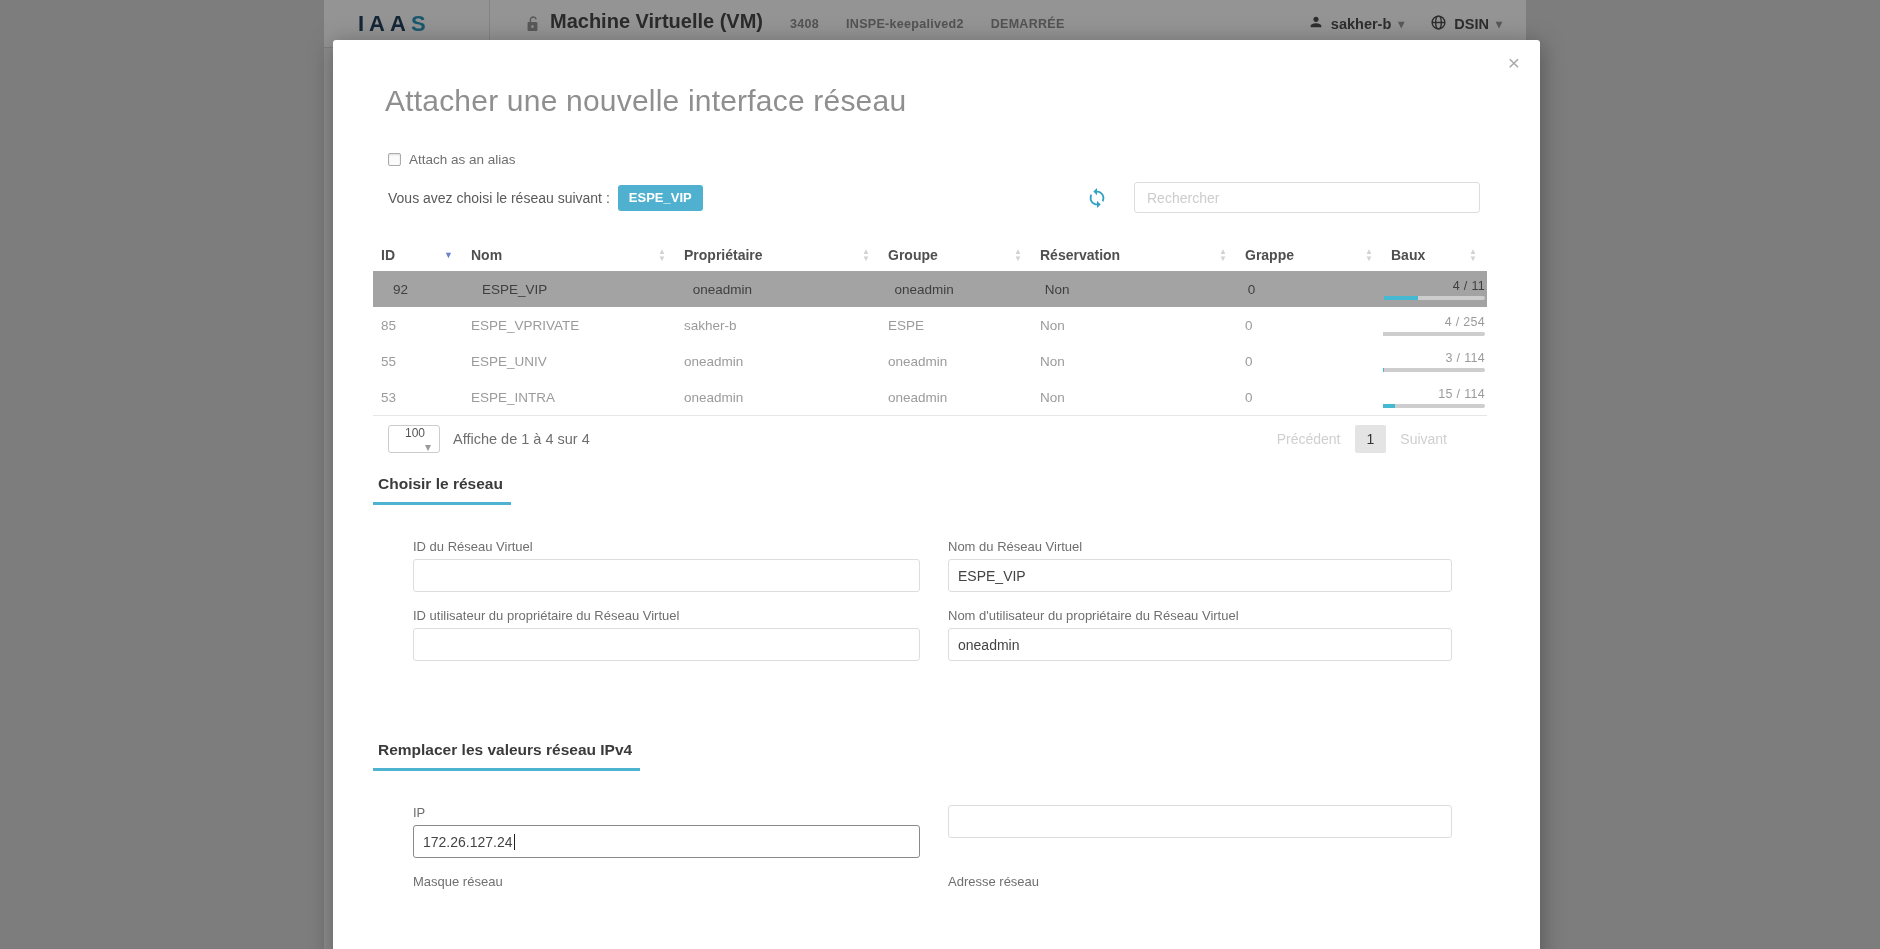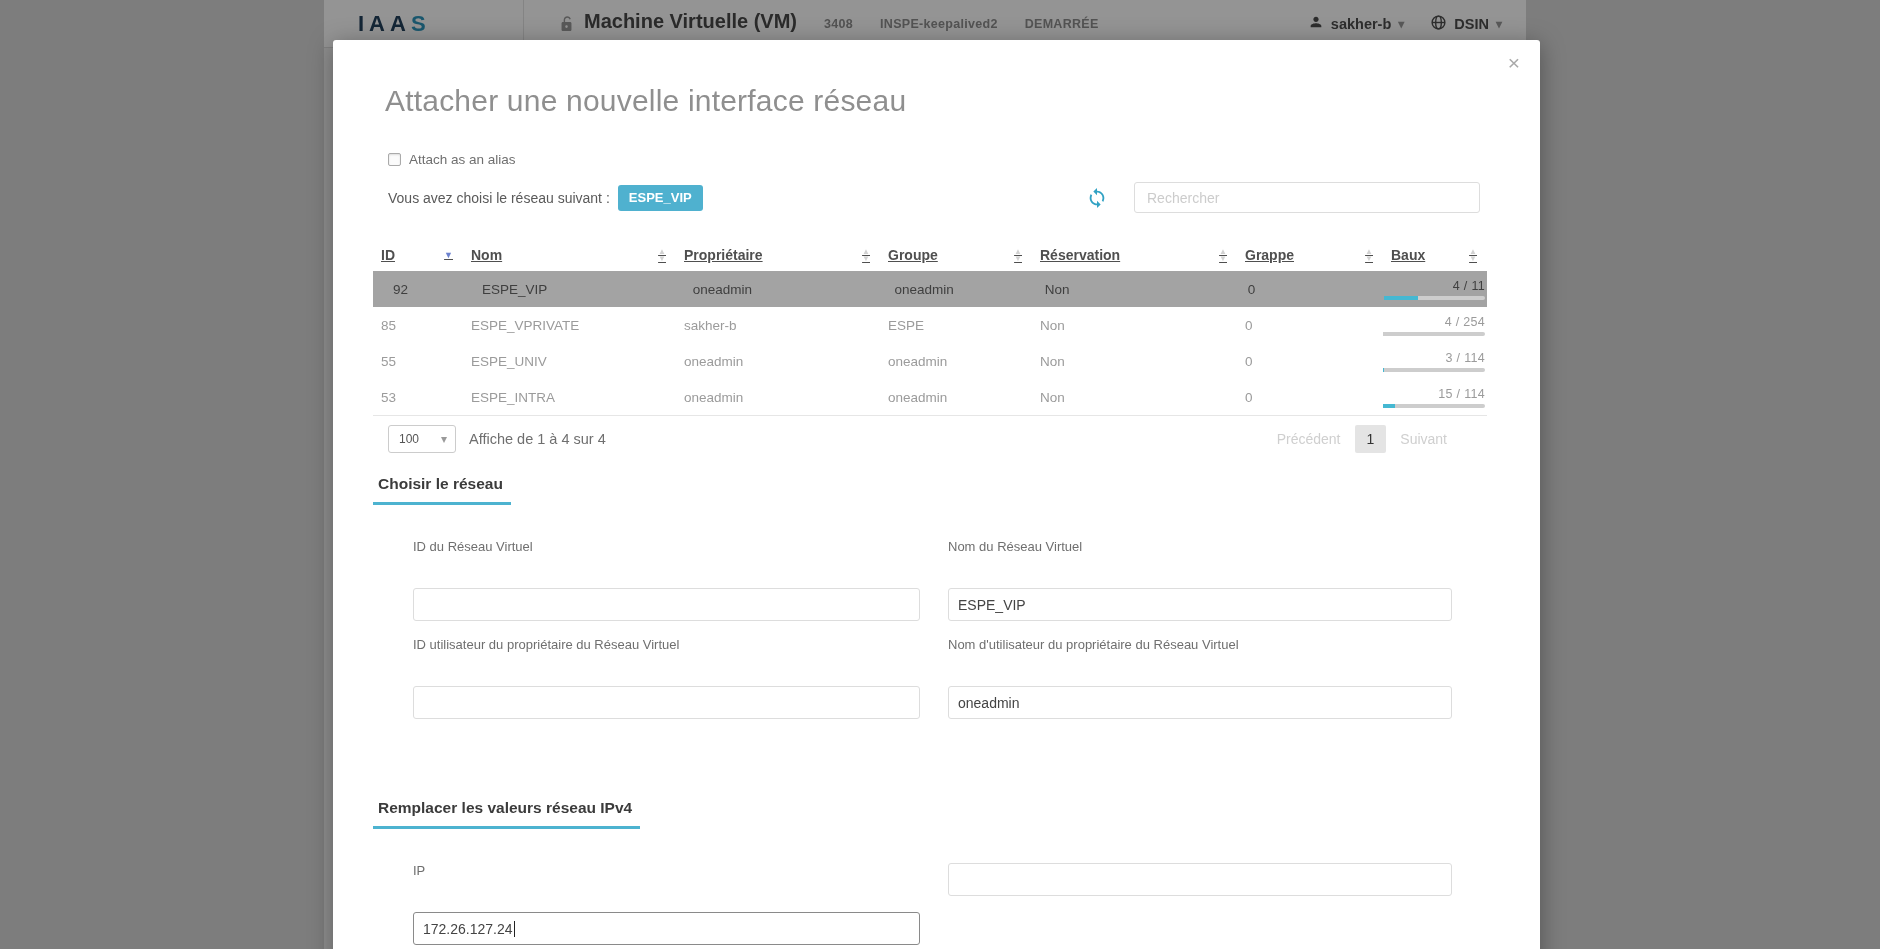--- a/index.html
+++ b/index.html
@@ -4,21 +4,21 @@
 <style>
   * { margin:0; padding:0; box-sizing:border-box; }
   html,body { width:1880px; height:949px; overflow:hidden; font-family:"Liberation Sans", sans-serif; background:#f4f4f4; }
   .stage { position:relative; width:1880px; height:949px; }
 
   
   .side-col { position:absolute; top:0; height:949px; background:#d8d8d8; }
   .side-col.left { left:0; width:324px; }
   .side-col.right { left:1526px; width:354px; }
   .navbar { position:absolute; left:324px; top:0; width:1202px; height:48px; background:#ffffff; border-bottom:1px solid #dedede; display:flex; align-items:center; }
-  .logo-panel { width:200px; height:48px; border-right:1px solid #e4e4e4; display:flex; align-items:center; padding-left:34px; }
+  .logo-panel { width:166px; height:48px; border-right:1px solid #e4e4e4; display:flex; align-items:center; padding-left:34px; }
   .logo { font-size:22px; font-weight:bold; letter-spacing:5px; color:#24425e; }
   .logo .suffix { color:#2e97bd; }
   .vm-title-group { display:flex; align-items:baseline; margin-left:34px; gap:9px; }
   .lock-icon { align-self:center; margin-top:4px; }
   .vm-title { font-size:20px; font-weight:bold; color:#4a4a4a; }
   .vm-meta { font-size:12.5px; font-weight:bold; color:#8f8f8f; letter-spacing:.3px;margin-left:18px; }
   .nav-right { margin-left:auto; display:flex; align-items:center; gap:26px; padding-right:24px; }
   .nav-chip { display:flex; align-items:center; gap:7px; font-size:14.5px; color:#4f4f4f; font-weight:bold; cursor:pointer; }
   .nav-caret { color:#9a9a9a; font-size:12px; }
 
@@ -42,48 +42,48 @@
   .search-input { width:346px; height:31px; border:1px solid #dddddd; border-radius:3px; font-size:14px; color:#555; padding:0 12px; outline:none; font-family:"Liberation Sans",sans-serif; }
   .search-input::placeholder { color:#cccccc; }
 
   
   .vnet-table { margin:26px 53px 0 40px; width:1114px; border-bottom:1px solid #e6e6e6; }
   .t-row { display:flex; align-items:center; height:36px; font-size:13.5px; color:#9b9b9b; cursor:pointer; }
   .t-row.header { height:32px; font-size:14px; font-weight:bold; color:#4f4f4f; cursor:default; }
   .t-row.selected { background:#a3a3a3; color:#3f3f3f;padding-left:12px; }
   .t-cell { padding-left:8px; display:flex; align-items:center; overflow:hidden; white-space:nowrap; }
   .c-id{width:90px;} .c-nom{width:213px;} .c-prop{width:204px;} .c-grp{width:152px;} .c-res{width:205px;} .c-grap{width:146px;} .c-baux{width:104px; justify-content:flex-end; padding-right:2px;}
-  .header .t-cell { justify-content:space-between; padding-right:10px;text-decoration:underline; }
+  .header .t-cell { justify-content:space-between; padding-right:10px; }
   .header .c-baux { justify-content:space-between; padding-left:8px; }
   .sort-pair { display:flex; flex-direction:column; line-height:7px; font-size:8px; color:#d2d2d2; }
   .sort-active { font-size:9px; color:#6c82cf; }
   .baux-wrap { display:flex; flex-direction:column; align-items:flex-end; width:100%; gap:3px; }
   .baux-txt { font-size:12.5px; letter-spacing:.3px; }
   .t-row.selected .baux-txt { color:#3f3f3f; }
   .bar { width:104px; height:4px; background:#cdcdcd; border-radius:2px; overflow:hidden; }
   .bar-fill { height:4px; background:#45b8d2; }
 
   
   .pager-row { margin:9px 53px 0 55px; display:flex; align-items:center; }
-  .len-select { width:68px; height:28px; border:1px solid #cccccc; border-radius:3px; background:#ffffff; display:flex; align-items:center; font-size:12px; color:#555; padding:0 8px 0 10px; cursor:pointer; }
+  .len-select { width:52px; height:28px; border:1px solid #cccccc; border-radius:3px; background:#ffffff; display:flex; align-items:center; font-size:12px; color:#555; padding:0 8px 0 10px; cursor:pointer;flex-direction:column; }
   .len-select .nav-caret { margin-left:auto; }
   .pager-info { margin-left:13px; font-size:14.5px; color:#6f6f6f; }
   .pager-right { margin-left:auto; display:flex; align-items:center; gap:14px; margin-right:40px; }
   .pg-link { font-size:14px; color:#cfcfcf; cursor:default; }
   .pg-current { background:#e4e4e4; color:#333; font-size:14px; padding:6px 12px; border-radius:2px; cursor:pointer; }
 
   
   .adv-toggle { margin:40px 0 0 52px; display:flex; align-items:center; gap:9px; cursor:pointer; }
   .adv-label { font-size:14.5px; color:#7a7a7a; }
   .section-h { margin:22px 0 0 40px; display:inline-block; font-size:15.5px; font-weight:bold; color:#3b3b3b; border-bottom:3px solid #4db3d0; padding:0 8px 9px 5px; }
   .fields { margin:0 88px 0 80px; }
   .f-row { display:flex; gap:28px; }
   .f-row.first { margin-top:34px; }
   .f-row + .f-row { margin-top:16px; }
-  .f-col { display:flex; flex-direction:column;gap:29px; }
+  .f-col { display:flex; flex-direction:column; }
   .f-col.left { width:507px; }
   .f-col.right { width:504px; }
   .f-label { font-size:13px; color:#6f6f6f; margin-bottom:5px; }
   .f-input { height:33px; border:1px solid #dddddd; border-radius:3px; font-size:14px; color:#444; padding:0 9px; outline:none; background:#fff; font-family:"Liberation Sans",sans-serif; width:100%; }
   .f-input::placeholder { color:#c9c9c9; }
   .fake-input { display:flex; align-items:center; }
   .fake-input.focused { border-color:#8a8a8a; }
   .caret-bar { display:inline-block; width:1px; height:16px; background:#222; margin-left:1px; }
   .sec2 { margin-top:58px; }
 </style>

